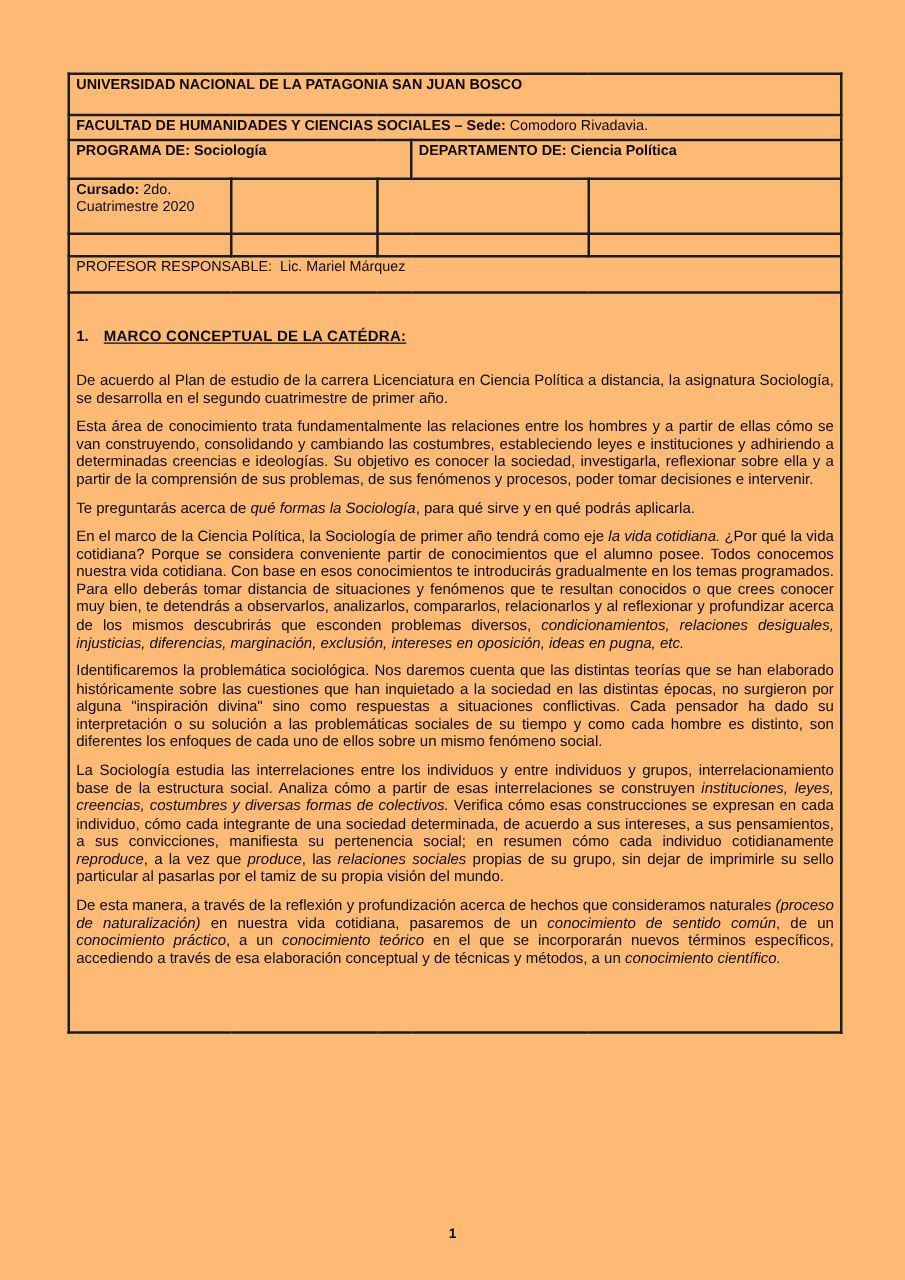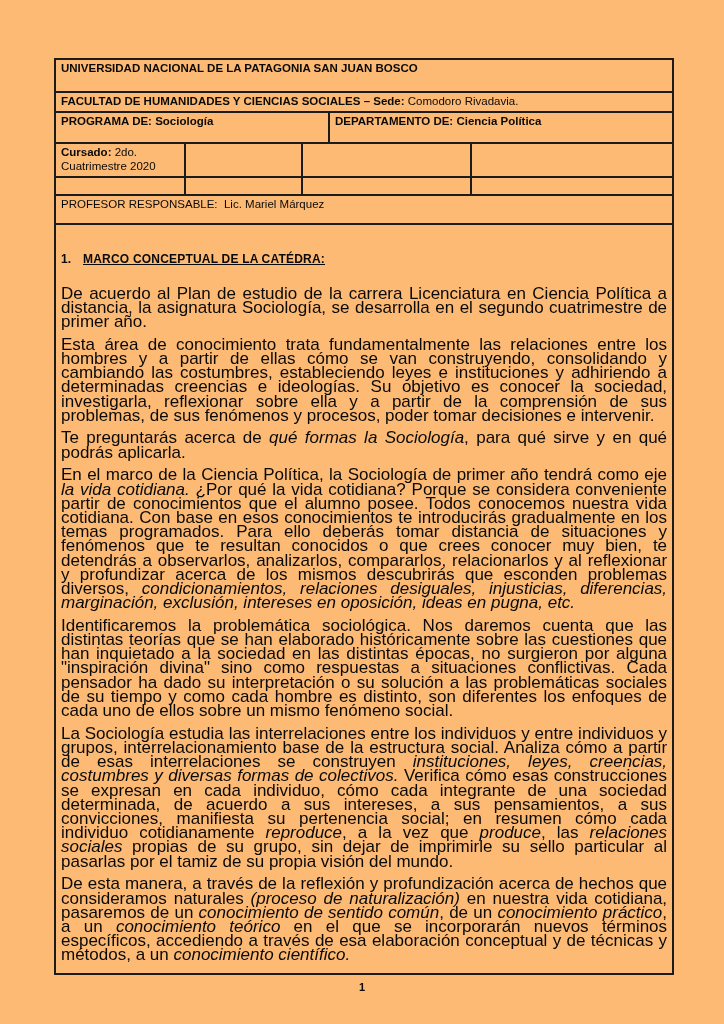--- a/index.html
+++ b/index.html
@@ -30,39 +30,39 @@
     padding:2px 5px;
     font-size:11.5px;
     line-height:13.8px;
     vertical-align:top;
     overflow:hidden;
   }
   .bold { font-weight:bold; }
   tr.r1 { height:33px; }
   tr.r2 { height:17px; }
   tr.r3 { height:31px; }
-  tr.r4 { height:34px;border-radius:15px; }
+  tr.r4 { height:44px;border-radius:15px; }
   tr.r5 { height:18px; }
   tr.r6 { height:29px; }
   tr.r-body { height:592px; }
   td.body-cell {
     padding:4px 9px;
     vertical-align:top;
   }
   .heading {
     margin:26px 0 20px 0;
     font-size:12px;
     font-weight:bold;
     white-space:nowrap;
   }
   .h-num { margin-right:12px; }
   .h-title { text-decoration:underline; letter-spacing:0.2px; }
   .body-para {
     margin:0 0 8.5px 0;
-    font-size:17px;
+    font-size:12px;
     line-height:14.2px;
     text-align:justify;
   }
   .body-para em { font-style:italic; }
   .page-number {
     position:absolute;
     left:0;
     right:0;
     top:981px;
     text-align:center;

